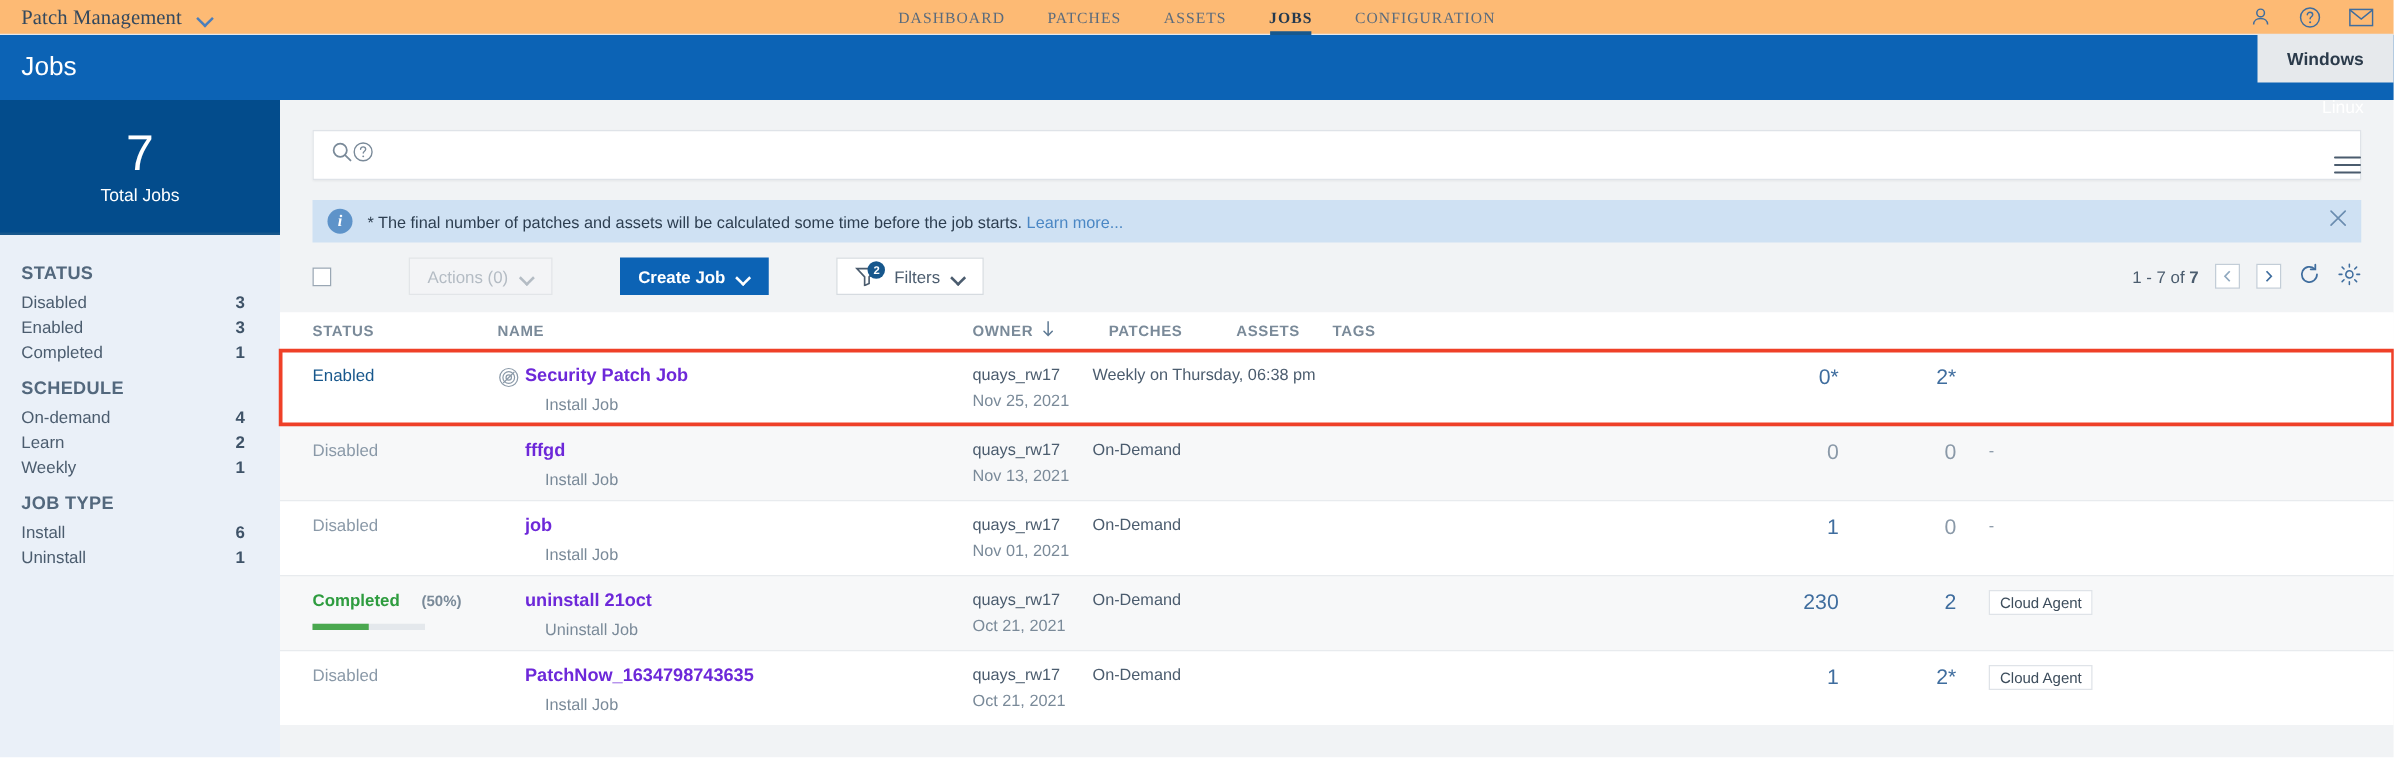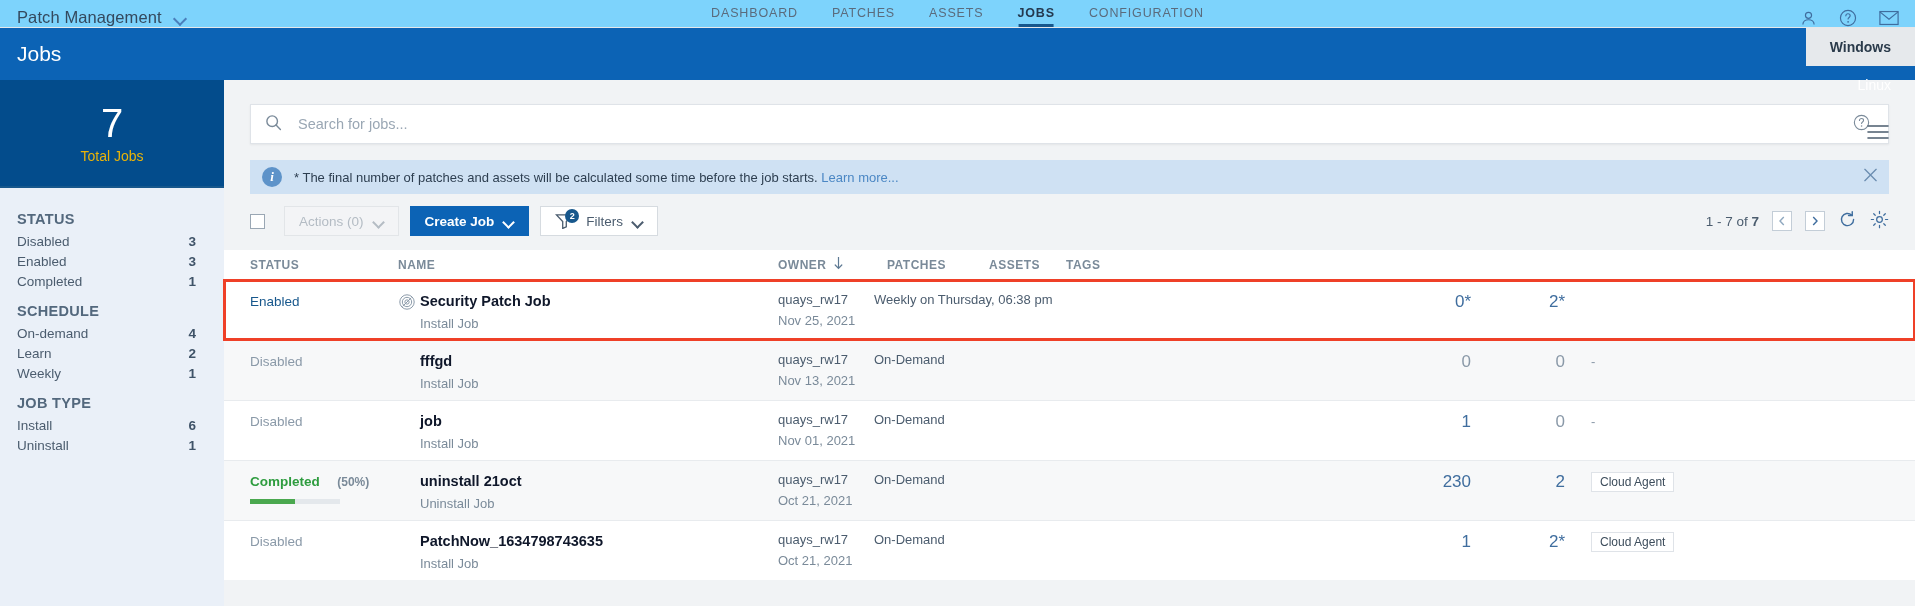--- a/index.html
+++ b/index.html
@@ -6,24 +6,25 @@
   html, body {
     width: 1915px; height: 606px;
     font-family: "Liberation Sans", sans-serif;
     background: #ffffff;
     overflow: hidden;
   }
   .app { position: relative; width: 1915px; height: 606px; }
 
   
   .topbar {
-    height: 28px; background: #7dd3fc;
-    display: flex; align-items: flex-end;
+    height: 28px; background: #fdba74;
+    display: flex; align-items: center;
     border-bottom: 1px solid #e6e8ea;
     position: relative;
+    font-family: Liberation Serif, serif;
   }
   .brand {
     display: flex; align-items: center; gap: 12px;
     padding-left: 17px;
   }
   .brand-title {
     font-size: 16.5px; color: #34495e; font-weight: 400; letter-spacing: .1px;
   }
   .chev {
     width: 13px; height: 8px; position: relative; display: inline-block;
@@ -62,21 +63,21 @@
     height: 52px; background: #0c63b5; color: #fff;
     display: flex; align-items: center; padding-left: 17px;
     font-size: 21px; font-weight: 400;
   }
   .sb-stat {
     height: 108px; background: #034c8c; color: #fff;
     display: flex; flex-direction: column; align-items: center; justify-content: center;
     border-bottom: 2px solid #17578c;
   }
   .sb-stat .num { font-size: 40px; font-weight: 300; line-height: 42px; }
-  .sb-stat .lbl { font-size: 14px; margin-top: 4px; color: #eab308; }
+  .sb-stat .lbl { font-size: 14px; margin-top: 4px; color: #ffffff; }
   .sb-filters { padding: 11px 0 0 0; }
   .sb-group-title {
     font-size: 14.5px; color: #53687d; letter-spacing: .3px;
     font-weight: bold; padding: 12px 17px 4px 17px;
     font-stretch: condensed;
   }
   .sb-row {
     display: flex; justify-content: space-between; align-items: center;
     padding: 2.5px 28px 2.5px 17px;
     font-size: 13.5px; color: #4b5c6e; cursor: pointer;
@@ -129,21 +130,21 @@
   }
   .banner .txt { font-size: 13px; color: #2d3e50; margin-left: 12px; }
   .banner .lnk { color: #4b87c4; text-decoration: none; }
   .banner .close {
     position: absolute; right: 10px; top: 50%; transform: translateY(-50%);
     cursor: pointer;
   }
 
   
   .toolbar {
-    display: flex; align-items: center; padding: 12px 26px 0 26px; position: relative;
+    display: flex; align-items: center; padding: 12px 26px 0 26px; position: relative; gap: 43px;
   }
   .chk {
     width: 15px; height: 15px; border: 1px solid #9aa7b4; background: #fff;
     margin-right: 19px; cursor: pointer;
   }
   .btn {
     height: 30px; display: flex; align-items: center; gap: 9px;
     padding: 0 14px; font-size: 13.5px; cursor: pointer; border: 1px solid transparent;
     white-space: nowrap;
   }
@@ -204,23 +205,23 @@
   .st-completed { color: #2e9c3f; font-weight: bold; }
   .st-pct { color: #7a8a99; font-size: 12px; margin-left: 13px; font-weight: bold; }
   .progress {
     margin-top: 9px; width: 90px; height: 5px; background: #e4e8ec;
   }
   .progress > div { height: 5px; background: #4aa84f; }
 
   .job-ico { width: 22px; margin-top: 1px; }
   .name-block { }
   .name-link {
-    font-size: 14.5px; color: #0f172a; font-weight: bold; text-decoration: none; cursor: pointer;
-  }
-  .name-sub { font-size: 13px; color: #7a8a99; margin-top: 6px; }
+    font-size: 14.5px; color: #6d28d9; font-weight: bold; text-decoration: none; cursor: pointer;
+  }
+  .name-sub { font-size: 13px; color: #7a8a99; margin-top: 6px; margin-left: 16px; }
 
   .cell-txt { font-size: 13px; color: #4b5c6e; }
   .cell-sub { font-size: 13px; color: #7a8a99; margin-top: 6px; }
   .num-cell { font-size: 17px; color: #3f6d9e; }
   .num-cell.grey { color: #8a99a8; }
   .dash { font-size: 13px; color: #8a99a8; }
   .tag {
     display: inline-block; border: 1px solid #dfe3e8; background: #fff;
     padding: 2px 8px; font-size: 12px; color: #3d4d5c;
   }
@@ -331,21 +332,20 @@
     <div class="content">
 
       <div class="searchwrap">
         <div class="searchbar">
           <span>
             <svg width="17" height="17" viewBox="0 0 18 18" fill="none" stroke="#7a8a99" stroke-width="1.5">
               <circle cx="7.6" cy="7.6" r="5.6"></circle>
                 <path d="M11.7 11.7l4.6 4.6" stroke-linecap="round"></path>
             </svg>
           </span>
-          <input type="text" placeholder="Search for jobs..." style="">
           <span class="help-circ">
             <svg width="17" height="17" viewBox="0 0 20 20" fill="none" stroke="#7a8a99" stroke-width="1.3">
               <circle cx="10" cy="10" r="8.4"></circle>
               <path d="M7.6 7.6c0-1.4 1.1-2.3 2.4-2.3 1.4 0 2.4.9 2.4 2.2 0 1.8-2.3 1.9-2.3 3.6" stroke-linecap="round"></path>
               <circle cx="10.1" cy="14.2" r=".9" fill="#7a8a99" stroke="none"></circle>
             </svg>
           </span>
         </div>
       </div>
 

